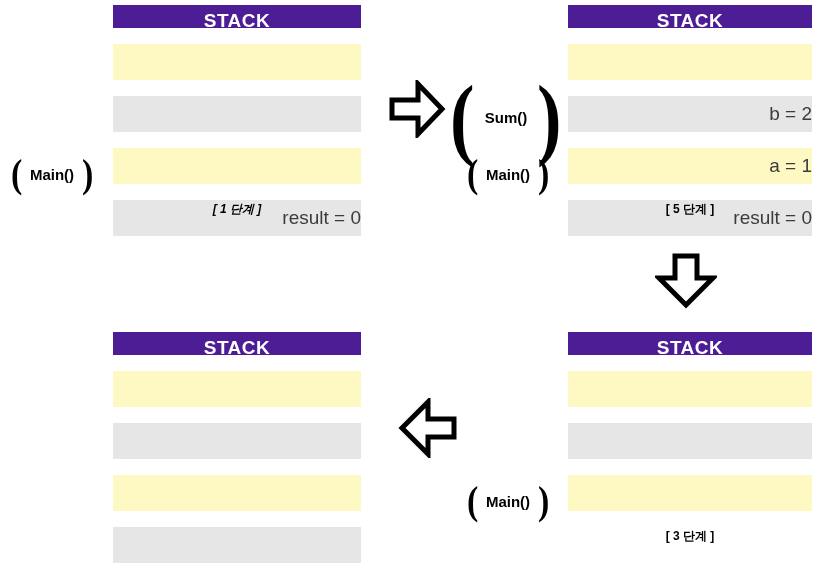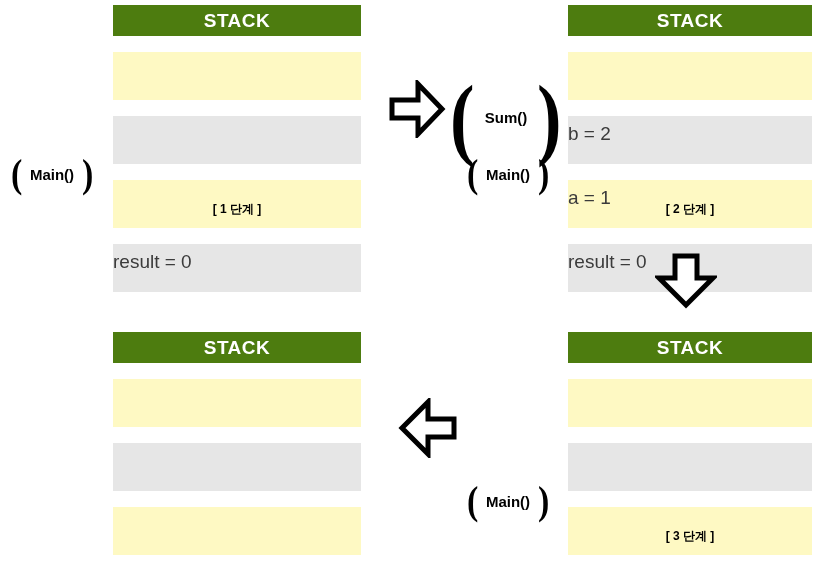--- a/index.html
+++ b/index.html
@@ -24,33 +24,33 @@
 
   
   .stack-block {
     position: absolute;
   }
   .stack-table {
     position: absolute;
     top: 0;
   }
   .stack-header {
-    background: #4d7c0f;
+    background: #4c1d95;
     color: #ffffff;
     font-weight: bold;
     font-size: 19px;
     text-align: center;
     line-height: 31px;
-    height: 31px;
+    height: 23px;
     letter-spacing: 0.5px;
   }
   .stack-row {
-    height: 48px;
+    height: 36px;
     line-height: 36px;
-    text-align: left;
+    text-align: right;
     font-size: 19px;
     color: #3b3b3b;
     margin-top: 16px;
   }
   .stack-row.dark  { background: #fef9c3; }
   .stack-row.light { background: #e6e6e6; }
 
   .caption {
     position: absolute;
     width: 100%;
@@ -102,21 +102,21 @@
   <div class="stack-block" style="left:113px; top:5px; width:248px; height:225px;">
 
     <div class="stack-table" style="left:0; width:248px;">
       <div class="stack-header">STACK</div>
       <div class="stack-row dark"></div>
       <div class="stack-row light"></div>
       <div class="stack-row dark"></div>
       <div class="stack-row light">result = 0</div>
     </div>
 
-    <div class="caption" style="top:196px;">[ 1 단계 ]</div>
+    <div class="caption" style="top:196px;font-style:italic;">[ 1 단계 ]</div>
   </div>
 
   <div class="frame-label frame-main" style="left:-4px; top:156px; width:112px; height:36px;">
     <span class="brk">(</span>
     <span class="fname">Main()</span>
     <span class="brk">)</span>
   </div>
 
   <div class="arrow" style="left:388px; top:80px;">
     <svg width="58" height="58" viewBox="0 0 58 58">
@@ -127,21 +127,21 @@
   <div class="stack-block" style="left:568px; top:5px; width:244px; height:225px;">
 
     <div class="stack-table" style="left:0; width:244px;">
       <div class="stack-header">STACK</div>
       <div class="stack-row dark"></div>
       <div class="stack-row light">b = 2</div>
       <div class="stack-row dark">a = 1</div>
       <div class="stack-row light">result = 0</div>
     </div>
 
-    <div class="caption" style="top:196px;">[ 2 단계 ]</div>
+    <div class="caption" style="top:196px;">[ 5 단계 ]</div>
   </div>
 
   <div class="frame-label frame-sum" style="left:448px; top:79px; width:116px; height:76px;">
     <span class="brk">(</span>
     <span class="fname">Sum()</span>
     <span class="brk">)</span>
   </div>
 
   <div class="frame-label frame-main" style="left:452px; top:156px; width:112px; height:36px;">
     <span class="brk">(</span>

